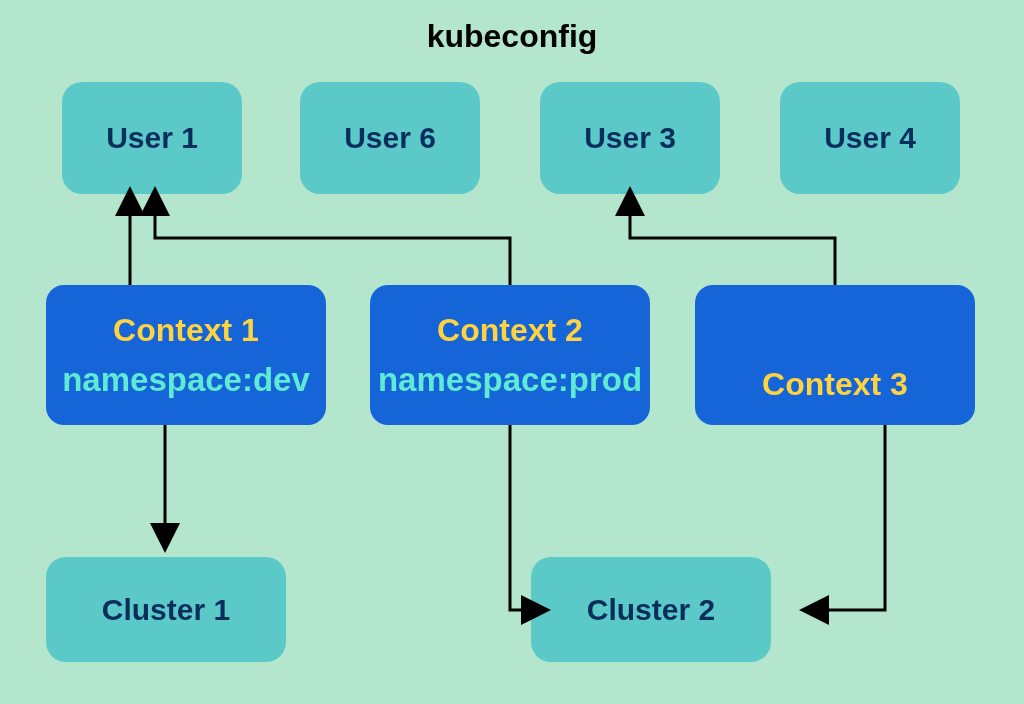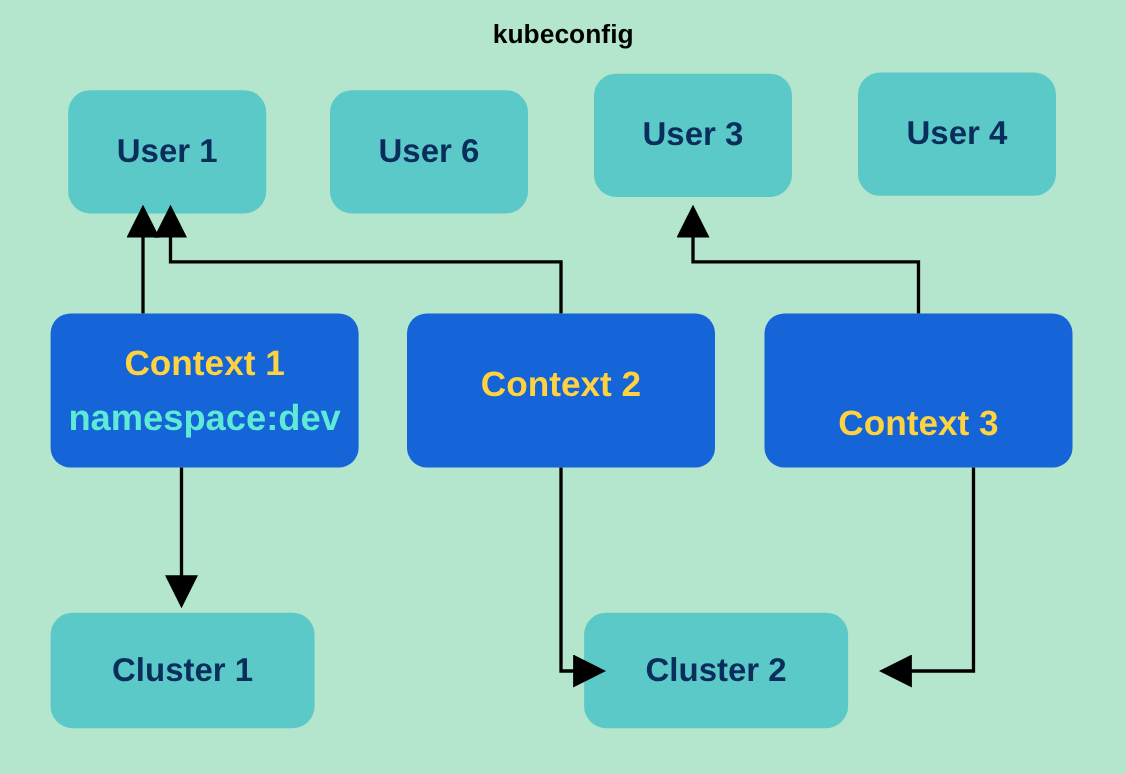--- a/index.html
+++ b/index.html
@@ -13,21 +13,21 @@
       background: #b3e6cc;
       font-family: -apple-system, BlinkMacSystemFont, 'Segoe UI', Arial, sans-serif;
       position: relative;
       overflow: hidden;
     }
     .title {
       position: absolute;
       top: 18px;
       left: 50%;
       transform: translateX(-50%);
-      font-size: 24px;
+      font-size: 32px;
       font-weight: 700;
       color: #000;
     }
     .user-box {
       position: absolute;
       background: #5cc9c9;
       border-radius: 20px;
       display: flex;
       align-items: center;
       justify-content: center;
@@ -86,33 +86,34 @@
 <body>
 
 <div class="title">kubeconfig</div>
 
 <div class="user-box" style="left:62px; top:82px;">
   <span>User 1</span>
 </div>
 <div class="user-box" style="left:300px; top:82px;">
   <span>User 6</span>
 </div>
-<div class="user-box" style="left:540px; top:67px;">
+<div class="user-box" style="left:540px; top:82px;">
   <span>User 3</span>
 </div>
-<div class="user-box" style="left:780px; top:66px;">
+<div class="user-box" style="left:780px; top:82px;">
   <span>User 4</span>
 </div>
 
 <div class="context-box" style="left:46px; top:285px;">
   <div class="context-label">Context 1</div>
   <div class="namespace-label">namespace:dev</div>
 </div>
 <div class="context-box" style="left:370px; top:285px;">
   <div class="context-label">Context 2</div>
+  <div class="namespace-label">namespace:prod</div>
 </div>
 <div class="context-box" style="left:695px; top:285px;justify-content:flex-end;">
   <div class="context-label">Context 3</div>
   <div class="namespace-label"></div>
 </div>
 
 <div class="cluster-box" style="left:46px; top:557px;align-items:center;">
   <span>Cluster 1</span>
 </div>
 <div class="cluster-box" style="left:531px; top:557px;justify-content:center;">

